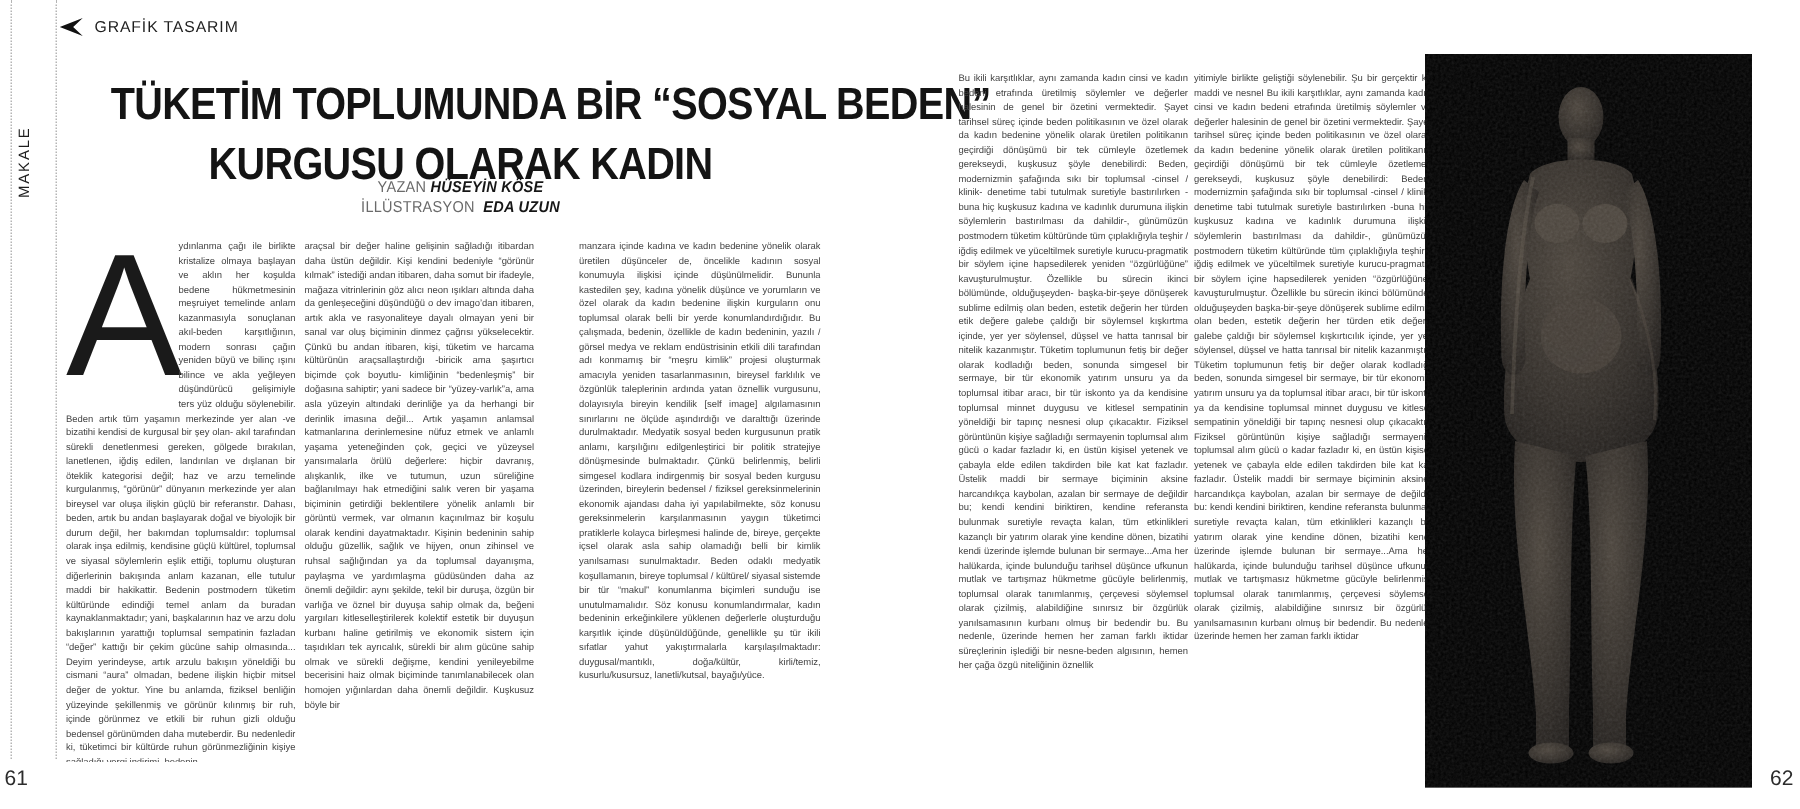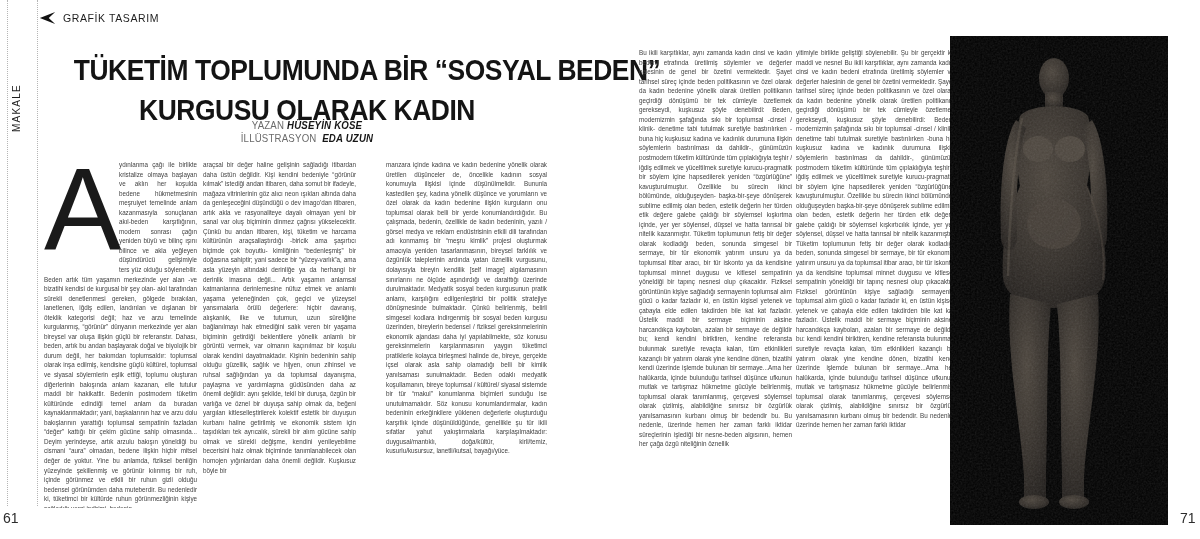--- a/index.html
+++ b/index.html
@@ -151,15 +151,15 @@
       </g>
 
       <path d="M72 82 C64 120,60 170,58 240" stroke="#6b6156" stroke-width="2.5" fill="none" opacity="0.35"></path>
       <path d="M137 150 C150 184,156 214,153 244" stroke="#5c534a" stroke-width="2" fill="none" opacity="0.3"></path>
 
       <rect width="218" height="489" filter="url(#grain)" opacity="0.14"></rect>
     </svg>
   </div>
 
   <div class="folio folio-left">61</div>
-  <div class="folio folio-right">71</div>
+  <div class="folio folio-right">62</div>
 
 </div>
 
 </body></html>

